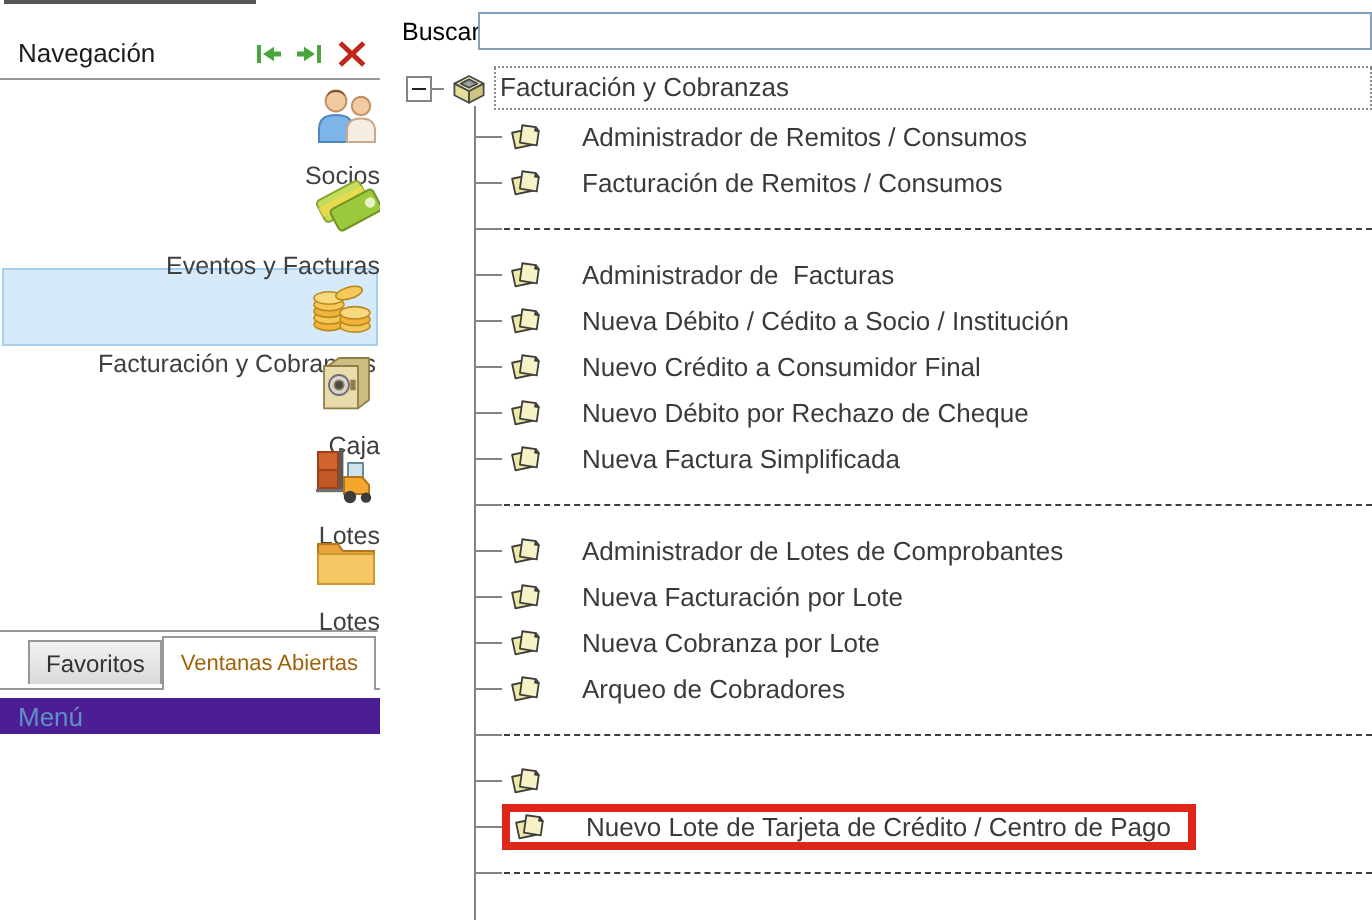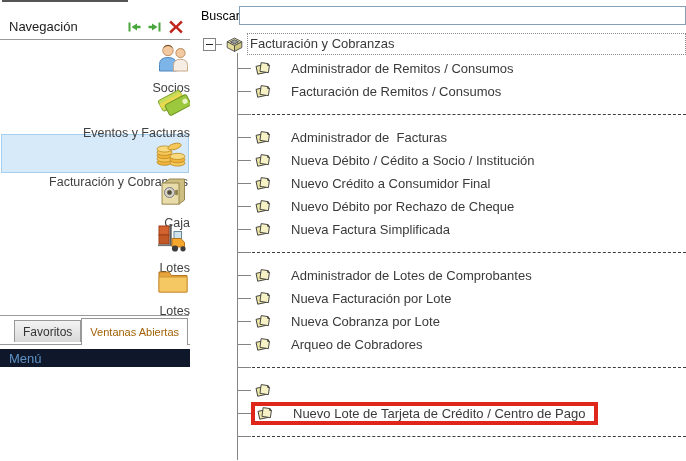--- a/index.html
+++ b/index.html
@@ -28,21 +28,21 @@
   .nav-label { font-size:12.5px; color:#3f3f3f; }
 
   .sb-bottom-line { border-top:1px solid #9a9a9a; margin-top:4px; width:189px; }
   .tabs { display:flex; align-items:center; height:28px;
           border-bottom:1px solid #989898; padding-left:14px; margin-top:1px; }
   .tab { border:1px solid #989898; border-bottom:none; height:22px; min-width:55px;
          background:linear-gradient(#f3f3f3,#d9d9d9); color:#333; font-size:12px;
          padding:4px 8px 3px; text-align:center; cursor:pointer; white-space:nowrap; }
   .tab.active { background:#fff; height:27px; margin-bottom:-1px; padding-top:7px;
                 min-width:103px; font-size:11px; color:#a16207; }
-  .menu-bar { margin-top:4px; width:190px; height:18px; background:#0f172a;
+  .menu-bar { margin-top:4px; width:190px; height:18px; background:#4c1d95;
               display:flex; align-items:center; padding-left:9px;
               font-size:13px; color:var(--menu-link,#5e92c4); cursor:pointer; }
 
   
   .search-label { position:absolute; left:201px; top:9px; font-size:12.5px; color:#000; }
   .search-input { position:absolute; left:239px; top:6px; width:447px; height:19px;
                   border:1px solid #86a0b8; font-size:12px; padding:1px 4px;
                   font-family:"Liberation Sans", sans-serif; outline:none; }
 
   

